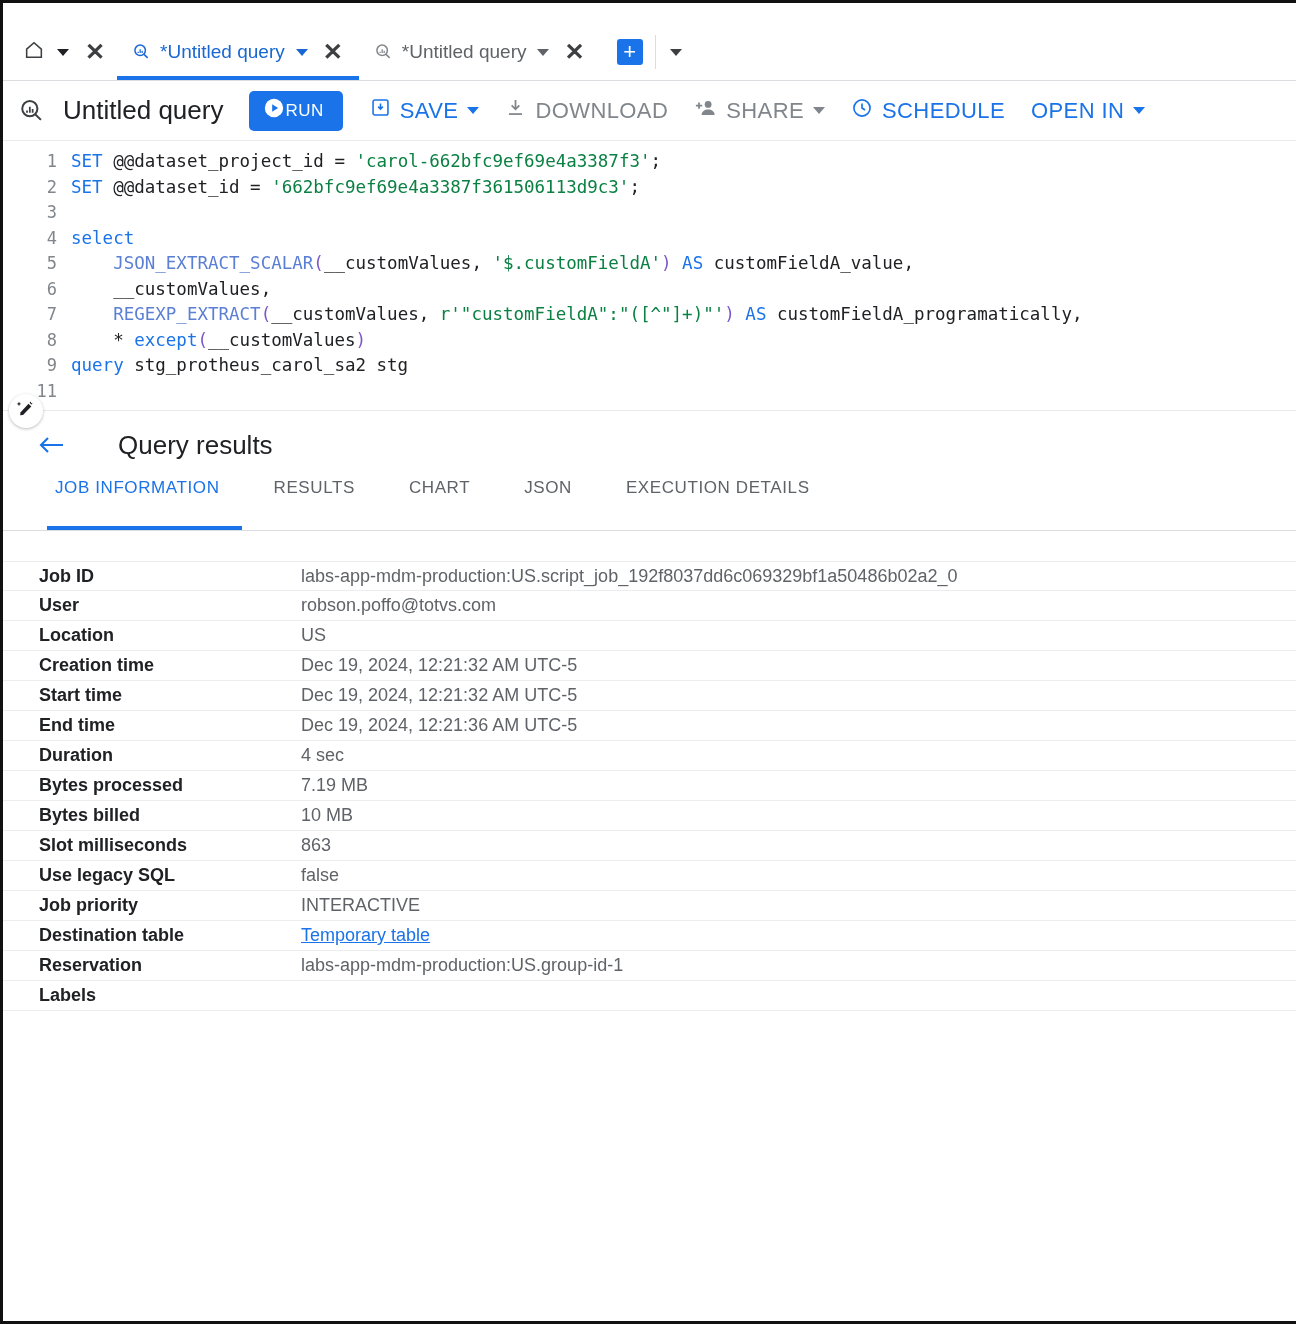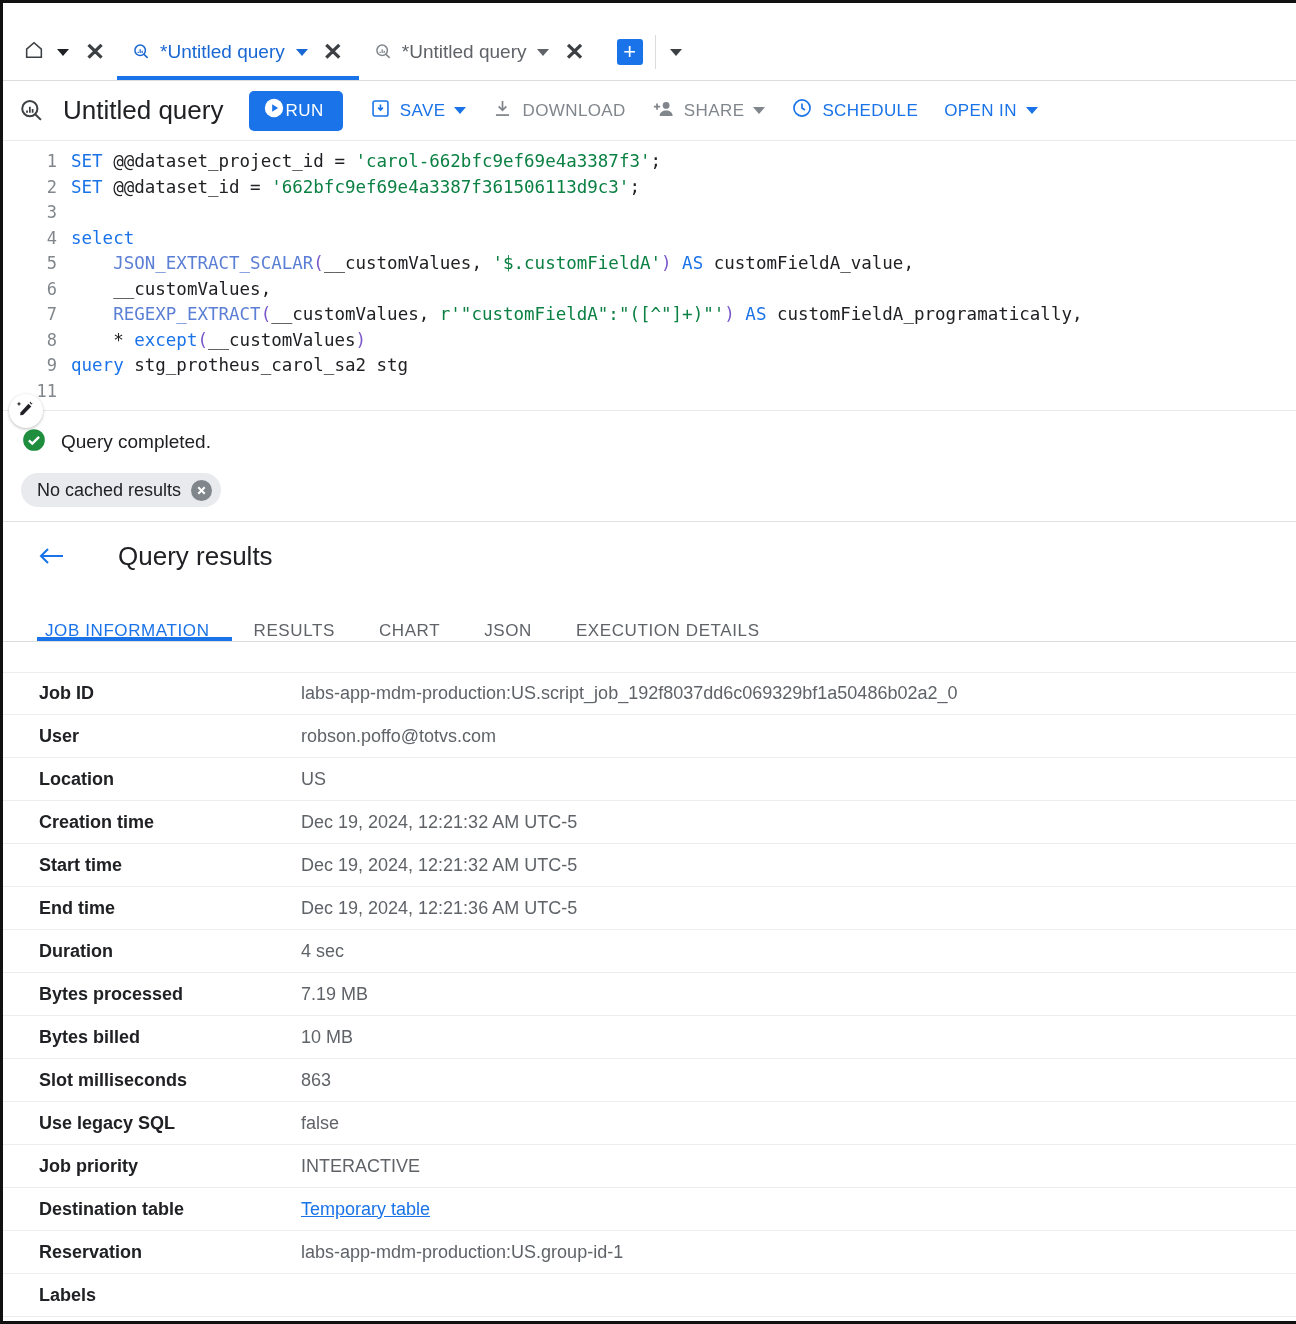--- a/index.html
+++ b/index.html
@@ -70,21 +70,21 @@
   .q-logo { margin-right: 18px; display: flex; align-items: center; }
   .q-title { font-size: 26px; color: #202124; margin-right: 26px; white-space: nowrap; }
   .run-btn {
     background: #1a73e8; color: #fff; border-radius: 5px;
     height: 40px; display: flex; align-items: center; 
     padding: 0 19px 0 14px; font-size: 17px; font-weight: 500;
     letter-spacing: .5px; margin-right: 14px;
   }
   .tb-btn {
     display: flex; align-items: center; gap: 9px;
-    height: 40px; padding: 0 13px; font-size: 17px; font-weight: 500;
+    height: 40px; padding: 0 13px; font-size: 22px; font-weight: 500;
     letter-spacing: .4px; color: #1a73e8; white-space: nowrap;
   }
   .tb-btn.disabled { color: #80868b; }
   .tb-caret {
     width: 0; height: 0; border-left: 6px solid transparent;
     border-right: 6px solid transparent; border-top: 7px solid currentColor;
   }
 
   
   .editor {
@@ -142,36 +142,36 @@
   }
   .back-arrow { color: #1a73e8; display: flex; align-items: center; }
   .results-title { font-size: 26px; color: #202124; }
 
   .tabs2 {
     display: flex; align-items: flex-end;
     border-bottom: 1px solid #dadce0; padding-left: 34px;
     height: 52px;
   }
   .tab2 {
-    position: relative; height: 52px; display: flex; align-items: flex-end;
+    position: relative; height: 52px; display: flex; align-items: flex-start;
     padding: 0 22px; font-size: 17px; font-weight: 500; letter-spacing: .6px;
-    color: #5f6368; white-space: nowrap;
+    color: #5f6368; white-space: nowrap; margin-left: 10px;
   }
   .tab2:first-child { padding-left: 8px; }
   .tab2.active { color: #1a73e8; }
   .tab2.active:after {
     content: ""; position: absolute; left: 0; right: 0; bottom: 0;
     height: 4px; background: #1a73e8;
   }
 
   
   .info-table { padding: 30px 0 0 0; }
   .info-row {
     display: flex; align-items: center;
-    height: 43px;
+    height: 30px;
     border-bottom: 1px solid #ebedef;
     padding-left: 36px;
   }
   .info-row:first-child { border-top: 1px solid #ebedef; }
   .info-key {
     width: 262px; flex: 0 0 262px;
     font-size: 18px; font-weight: 700; color: #202124;
   }
   .info-val { font-size: 18px; color: #5f6368; }
   .info-val.link { color: #1a73e8; text-decoration: underline; }
@@ -350,40 +350,20 @@
 
     <div class="ai-pencil">
       <svg width="24" height="24" viewBox="0 0 24 24" fill="#202124">
         <path d="M14.5 4.8 L17.3 7.6 L9 16 L6.2 16.2 L6.4 13.4 Z"></path>
         <path d="M15.6 3.7 L16.6 2.4 L17.2 3.9 L18.7 4.5 L17.3 5.4 Z"></path>
         <path d="M4.3 4.2 L5 2.6 L5.7 4.2 L7.3 4.9 L5.7 5.6 L5 7.2 L4.3 5.6 L2.7 4.9 Z"></path>
       </svg>
     </div>
   </div>
 
-  <div class="status">
-    <div class="status-line">
-      <span>
-        <svg width="26" height="26" viewBox="0 0 24 24">
-          <circle cx="12" cy="12" r="10" fill="#1e8e3e"></circle>
-          <path d="M7.3 12.3 L10.4 15.4 L16.7 9.1" stroke="#fff" stroke-width="2.2" fill="none"></path>
-        </svg>
-      </span>
-      <span class="status-text">Query completed.</span>
-    </div>
-    <div class="chip">
-      <span>No cached results</span>
-      <span class="chip-x">
-        <svg width="21" height="21" viewBox="0 0 24 24" style="display:block">
-          <circle cx="12" cy="12" r="11" fill="#80868b"></circle>
-          <path d="M8.3 8.3 L15.7 15.7 M15.7 8.3 L8.3 15.7" stroke="#fff" stroke-width="2.3"></path>
-        </svg>
-      </span>
-    </div>
-  </div>
 
   <div class="results-head">
     <span class="back-arrow">
       <svg width="28" height="24" viewBox="0 0 28 24" fill="none" stroke="#1a73e8" stroke-width="2.1">
         <path d="M26 12 H4 M11 5 L4 12 L11 19"></path>
       </svg>
     </span>
     <span class="results-title">Query results</span>
   </div>
 

